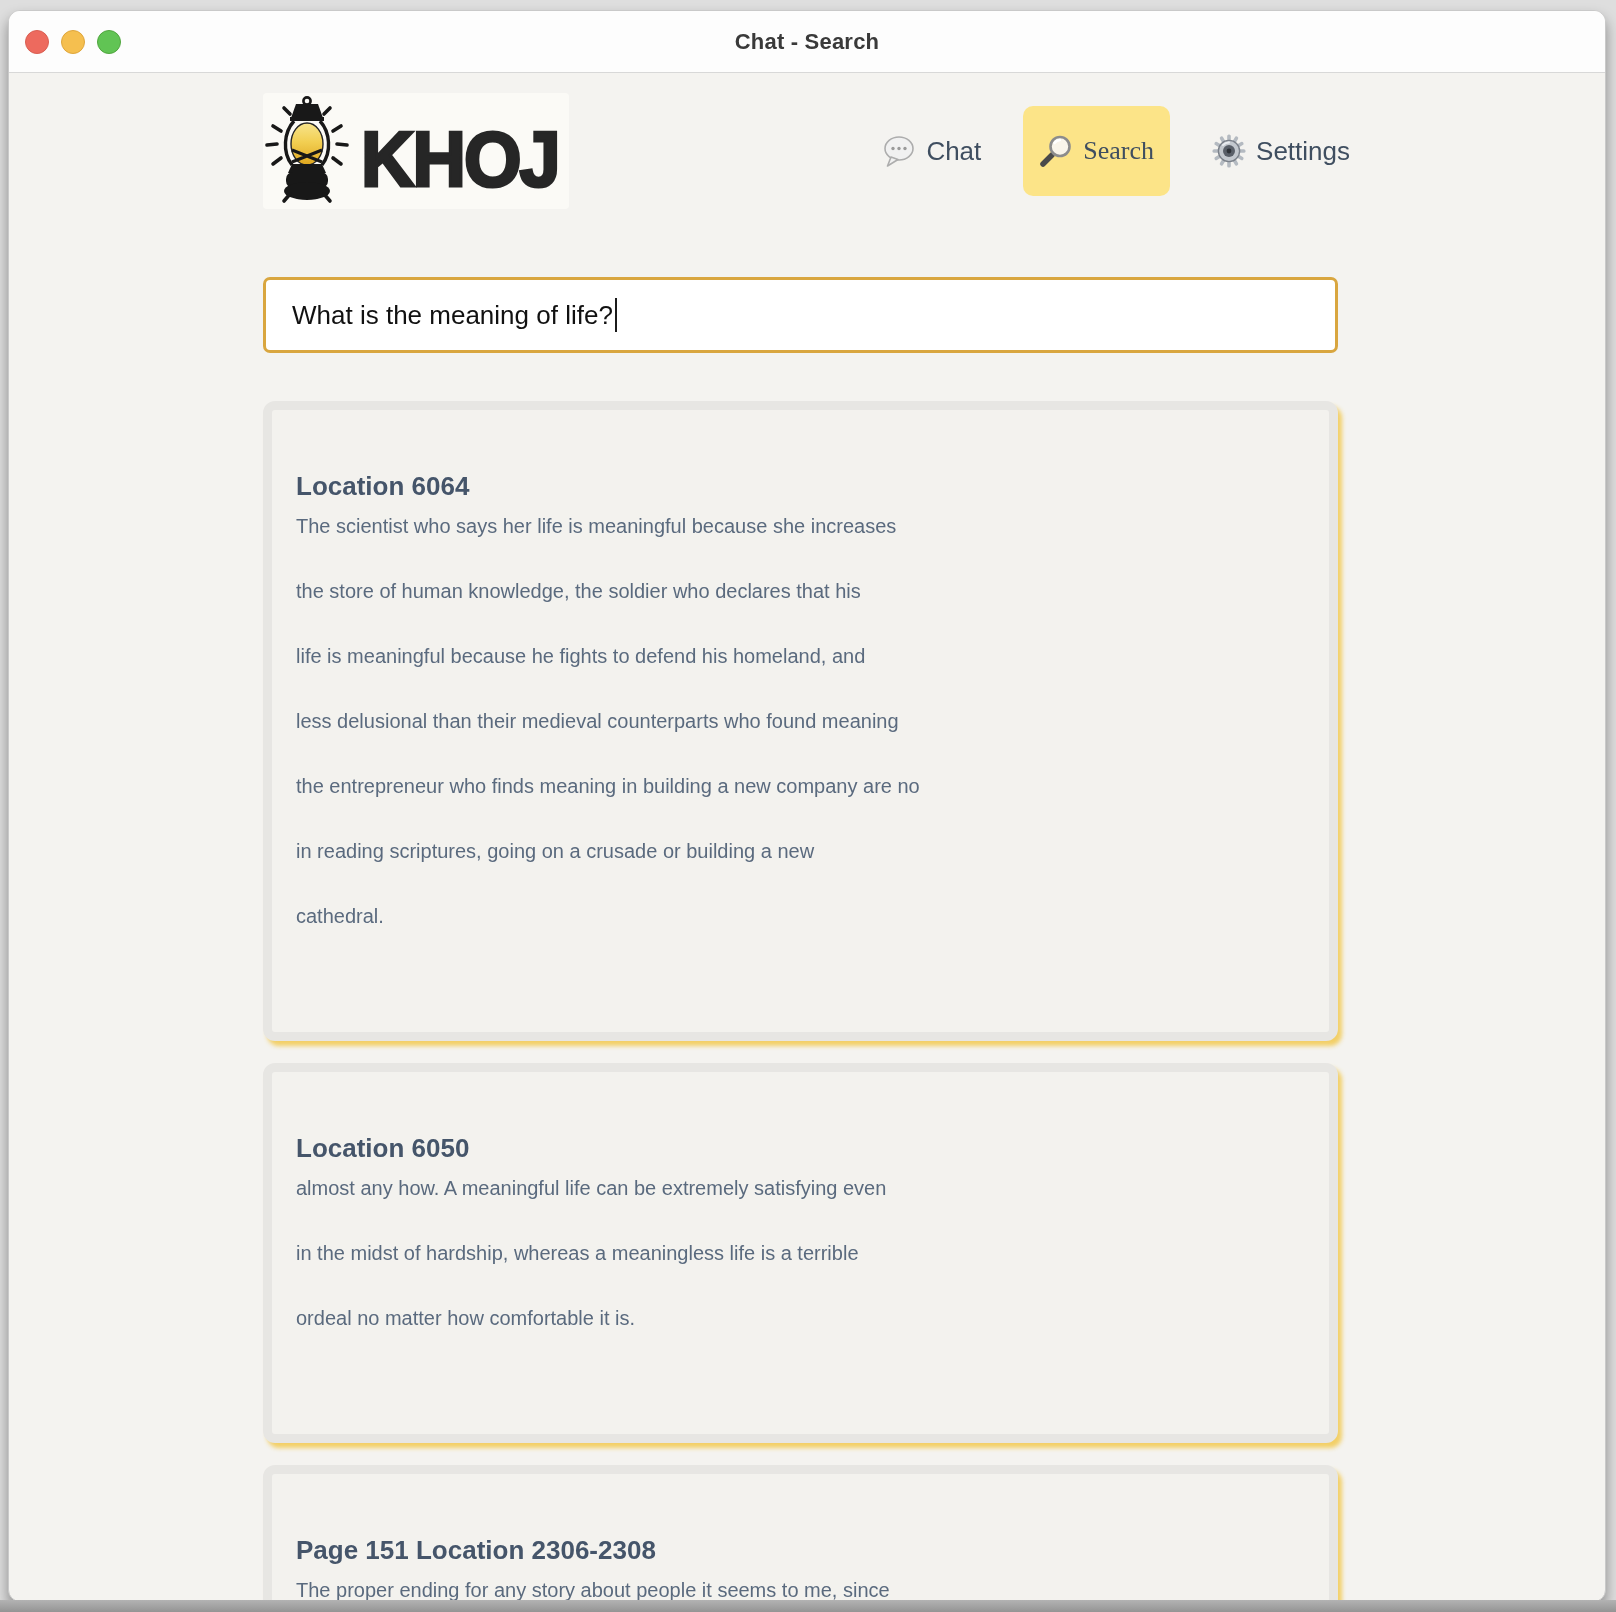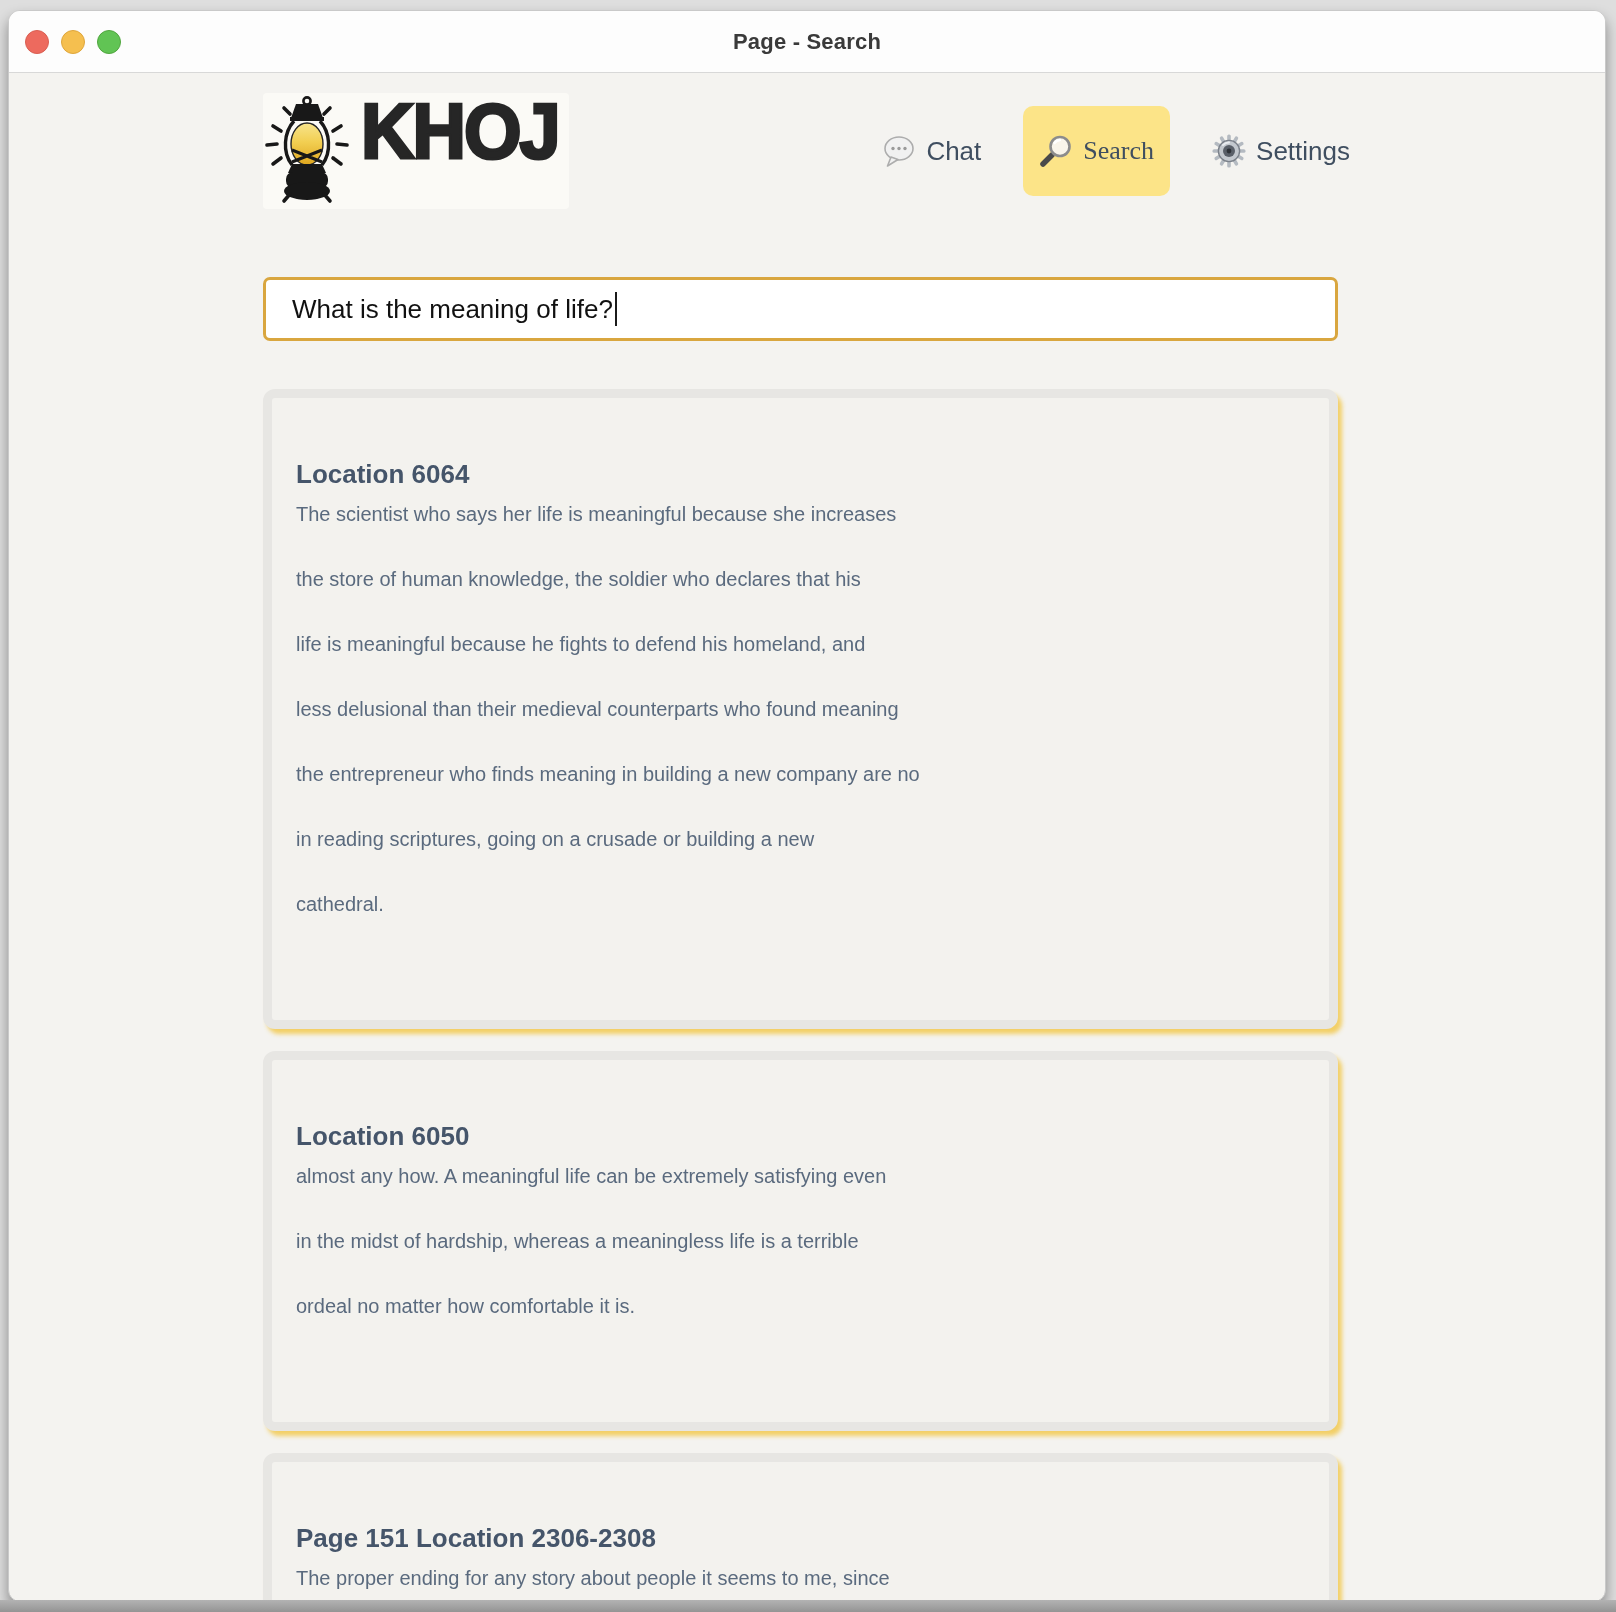--- a/index.html
+++ b/index.html
@@ -51,41 +51,41 @@
   .tl.yellow{background:var(--tl-yellow);border:1px solid #dfa63c;}
   .tl.green{background:var(--tl-green);border:1px solid #51a63f;}
   .window-title{font-size:22px;font-weight:bold;color:var(--title-color);letter-spacing:.2px;}
   
   .content{margin-left:254px;width:1075px;}
   
   .header-row{
     margin-top:22px;height:112px;
     display:flex;align-items:center;justify-content:space-between;
   }
-  .logo{display:flex;align-items:flex-start;gap:12px;background:#fbfaf6;padding:2px 10px 2px 2px;border-radius:4px;cursor:pointer;}
+  .logo{display:flex;align-items:flex-end;gap:12px;background:#fbfaf6;padding:2px 10px 2px 2px;border-radius:4px;cursor:pointer;}
   .logo-text{
     font-size:74px;font-weight:bold;color:#262626;
     letter-spacing:-2px;
     -webkit-text-stroke:3px #262626;
     transform:scaleY(1.04);
     line-height:1;
     padding-bottom:10px;
   }
   .nav{display:flex;align-items:center;gap:26px;margin-right:-28px;}
   .nav-item{
     display:flex;align-items:center;gap:10px;
     font-size:26px;color:var(--nav-color);
     text-decoration:none;cursor:pointer;
     padding:28px 16px;border-radius:10px;
   }
   .nav-item.active{background:var(--accent-yellow);font-family:Liberation Serif, serif;}
   .nav-icon{display:block;}
   
   .search-box{
-    margin-top:70px;width:100%;height:64px;
+    margin-top:70px;width:100%;height:76px;
     background:#ffffff;
     border:3px solid var(--search-border);
     border-radius:7px;
     display:flex;align-items:center;
     padding:16px 26px;
     font-size:26px;color:#111;
     cursor:text;
   }
   .caret{display:inline-block;width:2px;height:34px;background:#1b1b1b;margin-left:2px;}
   
@@ -113,21 +113,21 @@
 
 <div class="desktop">
   <div class="window">
 
     <div class="titlebar">
       <div class="traffic-lights">
         <span class="tl red"></span>
         <span class="tl yellow"></span>
         <span class="tl green"></span>
       </div>
-      <div class="window-title">Page - Search</div>
+      <div class="window-title">Chat - Search</div>
     </div>
 
     <div class="content">
 
       <div class="header-row">
         <div class="logo">
           <svg class="lantern" width="84" height="112" viewBox="0 0 84 112">
             <defs>
               <linearGradient id="glassGrad" x1="0" y1="0" x2="0" y2="1">
                 <stop offset="0" stop-color="#f7e48c"></stop>

